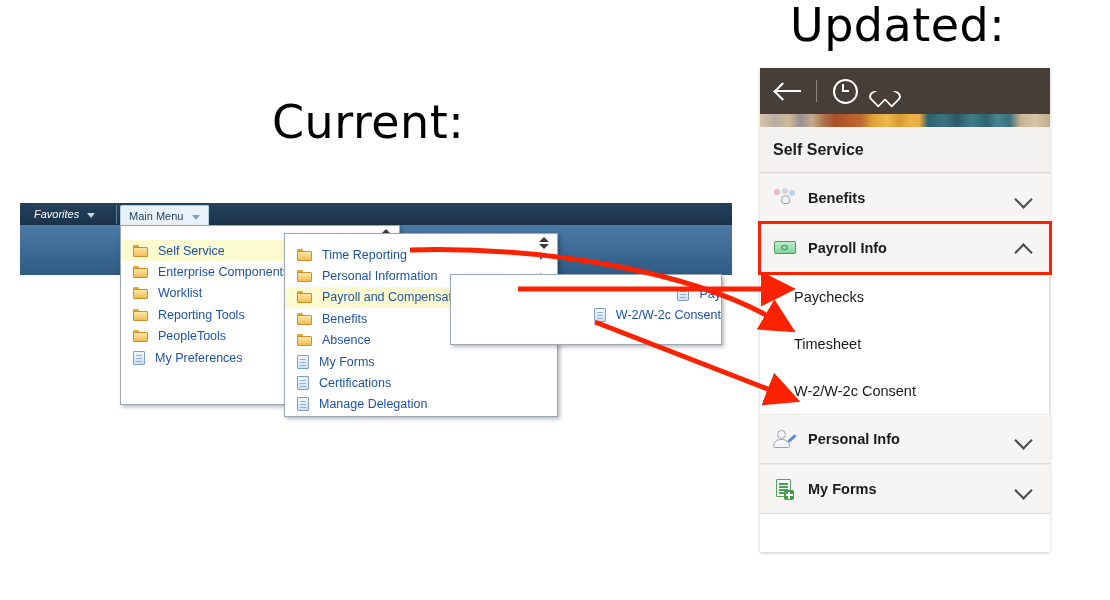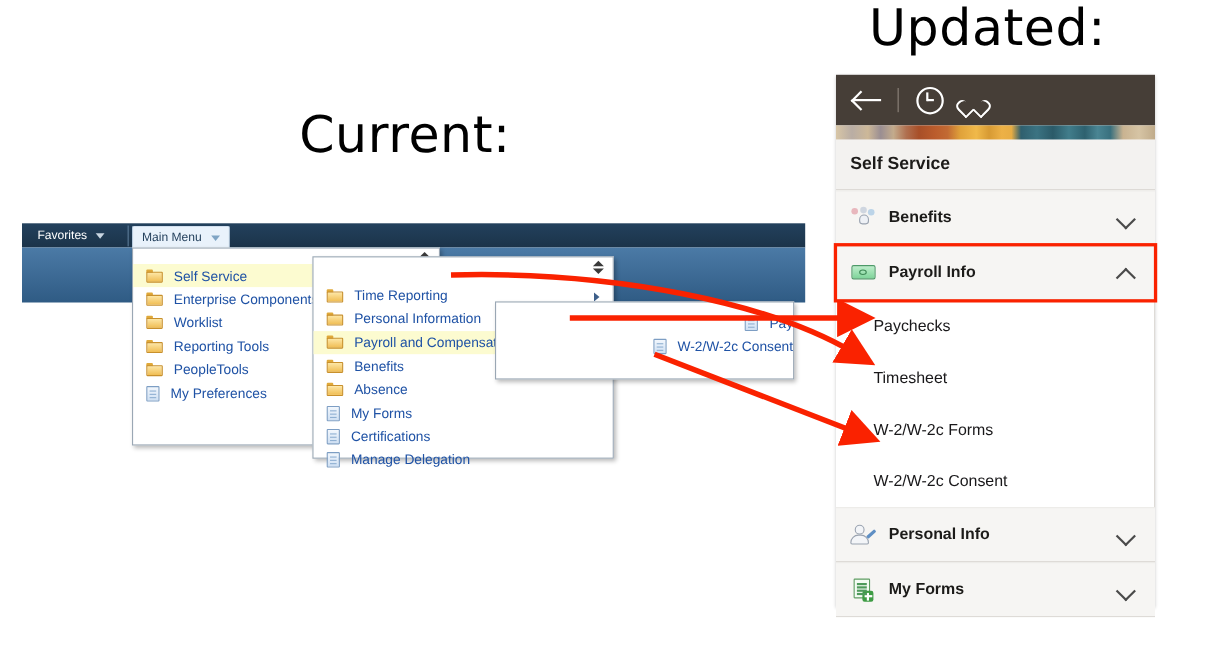--- a/index.html
+++ b/index.html
@@ -31,20 +31,21 @@
     background:linear-gradient(180deg,#23415d 0%,#1b3349 100%);
   }
   .ps-bar-bottom{
     position:absolute;left:0;top:22px;width:712px;height:50px;
     background:linear-gradient(180deg,#4b7aa6 0%,#2f5b84 100%);
   }
   .ps-fav{
     position:absolute;left:8px;top:3px;height:17px;
     padding:0 9px 0 6px;color:#ffffff;font-size:11px;line-height:17px;
     white-space:nowrap;
+    font-style:italic;
   }
   .ps-fav .caret{
     display:inline-block;margin-left:5px;
     border-left:4px solid transparent;border-right:4px solid transparent;
     border-top:5px solid #c9d6e2;vertical-align:middle;
   }
   .ps-divider{position:absolute;left:96px;top:2px;width:1px;height:19px;background:#5c7c99;}
   .ps-mainmenu{
     position:absolute;left:100px;top:2px;height:20px;
     background:#e9f2fb;border:1px solid #b9cde0;border-bottom:none;
@@ -87,21 +88,21 @@
     padding-left:12px;white-space:nowrap;
   }
   .mi.sel{background:#fcfbd0;}
   .mi .label{color:#1f52a5;font-size:12.5px;margin-left:10px;}
   .mi .sub-arrow{
     position:absolute;right:12px;top:8px;width:0;height:0;
     border-top:4px solid transparent;border-bottom:4px solid transparent;
     border-left:5px solid #3e5f8a;
   }
   #menu-level1 .mi:first-of-type{margin-top:14px;}
-  #menu-level2 .mi:first-of-type{margin-top:24px;}
+  #menu-level2 .mi:first-of-type{margin-top:10px;}
   #menu-level3 .mi:first-of-type{margin-top:8px;}
   #menu-level1 .mi{height:21.4px;}
   #menu-level2 .mi{height:21.4px;}
   #menu-level3 .mi{height:21.5px;justify-content:flex-end;}
 
   
   .ico-folder{width:15px;height:12px;position:relative;flex:0 0 auto;}
   .ico-folder:before{
     content:"";position:absolute;left:0;top:0;width:6px;height:3px;
     background:#e0a93a;border-radius:1px 1px 0 0;
@@ -405,23 +406,20 @@
       </div>
 
       <div class="fl-subwrap">
         <div class="fl-sub">
           <span>Paychecks</span>
         </div>
         <div class="fl-sub">
           <span>Timesheet</span>
         </div>
         <div class="fl-sub">
-          <span>W-2/W-2c Forms</span>
-        </div>
-        <div class="fl-sub">
           <span>W-2/W-2c Consent</span>
         </div>
       </div>
 
       <div class="fl-row">
         <span class="ticon ic-person">
             <i class="pencil"></i>
           </span>
         <span class="tlabel">Personal Info</span>
         <span class="fl-chev down"></span>

